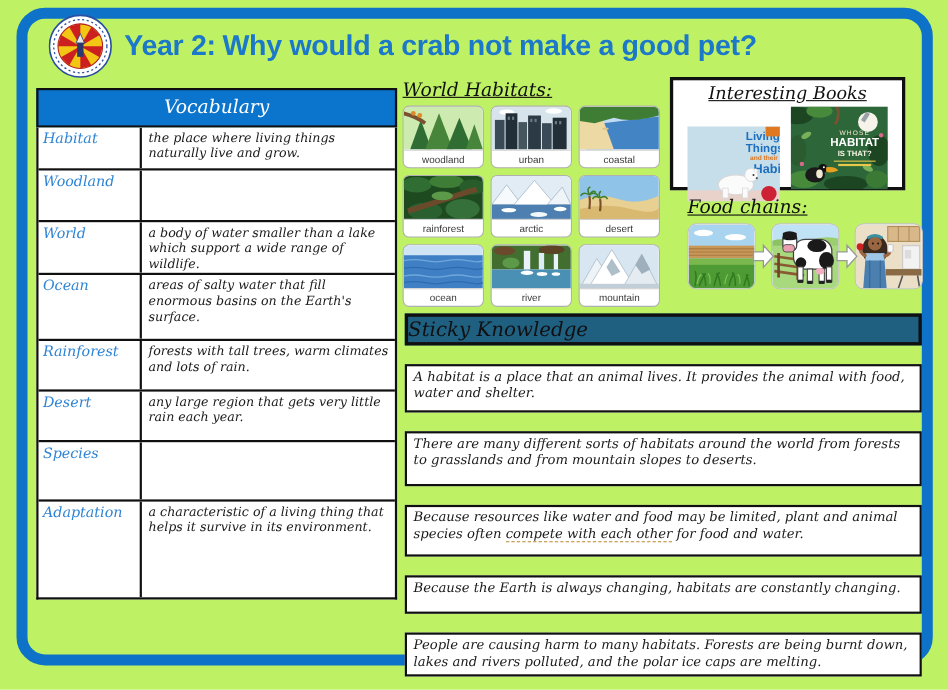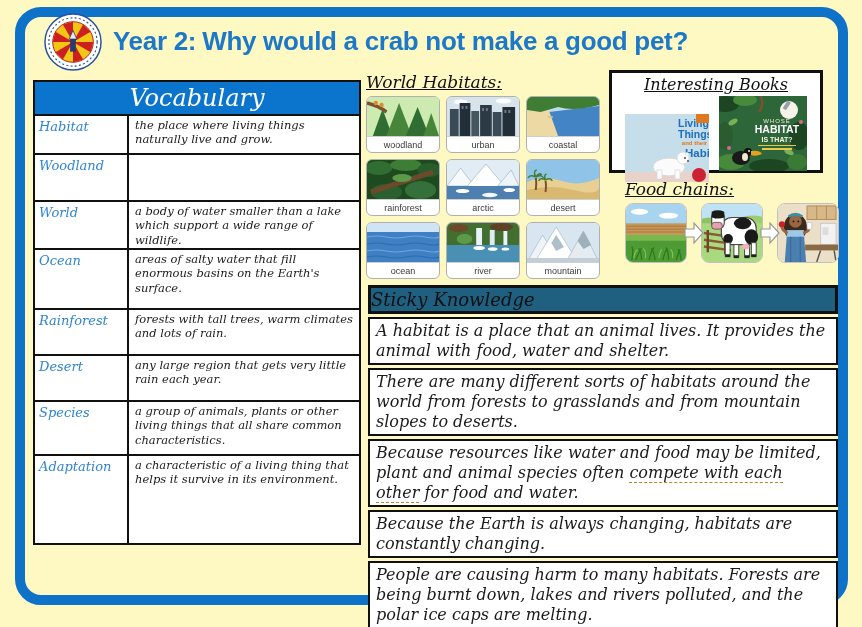--- a/index.html
+++ b/index.html
@@ -1,32 +1,32 @@
 <!DOCTYPE html>
 <html><head>
 <meta charset="utf-8">
 <style>
   * { margin:0; padding:0; box-sizing:border-box; }
   body { background:#fff; font-family:"Liberation Sans", sans-serif; }
-  .page { position:relative; width:862px; height:627px; background:#fef9c3; overflow:hidden; }
+  .page { position:relative; width:862px; height:627px; background:#bef264; overflow:hidden; }
   .frame { position:absolute; left:15px; top:7px; width:833px; height:598px;
            border:10px solid #0e72c8; border-radius:26px; pointer-events:none; }
 
   
   .logo { position:absolute; left:44px; top:13px; width:58px; height:58px; }
   .page-title { position:absolute; left:113px; top:26px; width:720px;
                 font-size:26px; font-weight:bold; color:#1c78c8; letter-spacing:-0.3px; }
   .page-title .t-prefix { font-weight:900; margin-right:6px; }
 
   .hand { font-family:"DejaVu Serif", serif; font-style:italic; }
 
   
   .vocab { position:absolute; left:33px; top:80px; width:328px; }
   .vocab-header { height:36px; background:#0b74cc; border:2px solid #101010; color:#fff;
-                  font-size:24px; text-align:center; line-height:32px; }
+                  font-size:17px; text-align:center; line-height:32px; }
   .vocab-body { border:2px solid #101010; border-top:none; background:#fff; }
   .vocab-row { display:flex; border-bottom:2px solid #101010; overflow:hidden; }
   .vocab-row:last-child { border-bottom:none; }
   .vocab-row:nth-child(1){height:39px}.vocab-row:nth-child(2){height:47px}
   .vocab-row:nth-child(3){height:48px}.vocab-row:nth-child(4){height:60px}
   .vocab-row:nth-child(5){height:46px}.vocab-row:nth-child(6){height:46px}
   .vocab-row:nth-child(7){height:54px}.vocab-row:nth-child(8){height:87px}
   .vocab-row:nth-child(9){height:53px}
   .vocab-term { width:94px; border-right:2px solid #101010; padding:3px 4px;
                 color:#2e84d4; font-size:13px; }
@@ -72,22 +72,22 @@
   .fc-row { display:flex; align-items:center; margin-top:4px; }
   .fc-img { width:62px; height:60px; border:1.5px solid #c0c0c0; border-radius:8px;
             overflow:hidden; background:#fff; flex:0 0 auto; }
   .fc-img svg { display:block; width:100%; height:100%; }
   .fc-arrow { width:22px; height:26px; margin:0 -4px; z-index:2; flex:0 0 auto; }
 
   
   .sticky { position:absolute; left:368px; top:285px; width:470px; }
   .sticky-header { height:29px; background:#1f5f80; border:3px solid #101010; color:#101010;
                    text-align:left; font-size:18px; line-height:23px; }
-  .sticky-row { border:2px solid #101010; background:#fff; margin-top:3px; padding:2px 6px;
-                font-size:16px; line-height:1.25; color:#1a1a1a; overflow:hidden; }
+  .sticky-row { border:2px solid #101010; background:#fff; margin-top:17px; padding:2px 6px;
+                font-size:12px; line-height:1.25; color:#1a1a1a; overflow:hidden; }
   .sticky-body .sticky-row:nth-child(1){min-height:44px}
   .sticky-body .sticky-row:nth-child(2){min-height:50px}
   .sticky-body .sticky-row:nth-child(3){min-height:47px}
   .sticky-body .sticky-row:nth-child(4){min-height:35px}
   .sticky-body .sticky-row:nth-child(5){min-height:40px}
   .sticky-body .sticky-row:nth-child(6){min-height:50px}
   .u-phrase { border-bottom:1.5px dashed #b8862a; }
 </style>
 </head>
 <body>
@@ -133,21 +133,20 @@
       <div class="vocab-row">
         <div class="vocab-term hand">Rainforest</div>
         <div class="vocab-def hand">forests with tall trees, warm climates and lots of rain.</div>
       </div>
       <div class="vocab-row">
         <div class="vocab-term hand">Desert</div>
         <div class="vocab-def hand">any large region that gets very little rain each year.</div>
       </div>
       <div class="vocab-row">
         <div class="vocab-term hand">Species</div>
-        <div class="vocab-def hand">a group of animals, plants or other living things that all share common characteristics.</div>
       </div>
       <div class="vocab-row">
         <div class="vocab-term hand">Adaptation</div>
         <div class="vocab-def hand">a characteristic of a living thing that helps it survive in its environment.</div>
       </div>
     </div>
   </section>
 
   <section class="habitats">
     <div class="section-title">World Habitats:</div>

